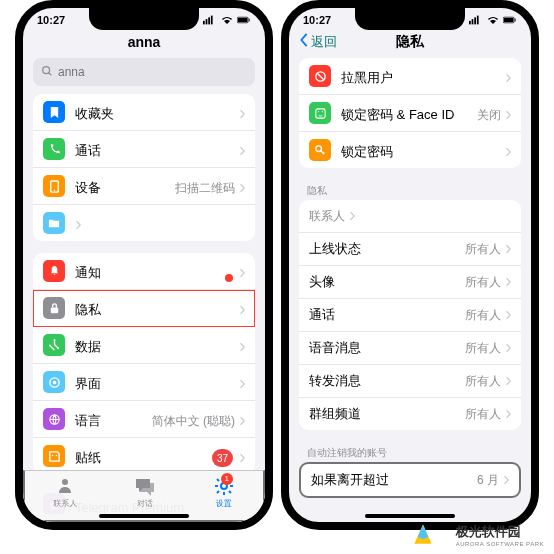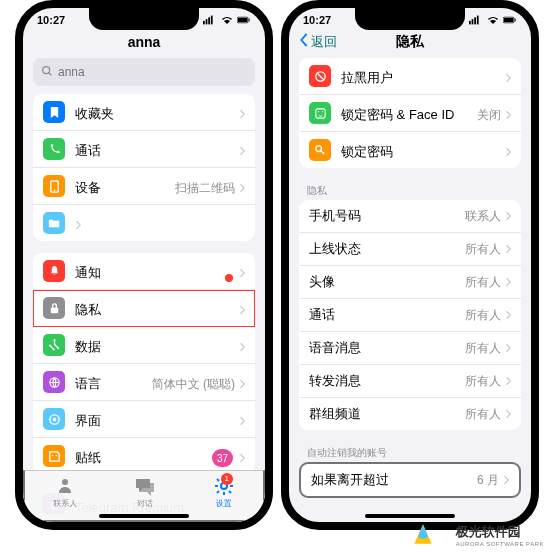--- a/index.html
+++ b/index.html
@@ -23,21 +23,21 @@
 .row{display:flex;align-items:flex-end;padding:7px 10px;border-bottom:0.5px solid #e5e5ea;position:relative}
 .row:last-child{border-bottom:none}
 .icn{width:22px;height:22px;border-radius:5px;display:flex;align-items:center;justify-content:center;margin-right:10px;flex-shrink:0}
 .icn svg{width:13px;height:13px;fill:#fff}
 .lbl{font-size:13px;flex:1}
 .val{font-size:12px;color:#8e8e93;margin-right:4px}
 .chev{color:#c7c7cc}
 .chev svg{width:6px;height:10px}
 .badge{background:#ff3b30;color:#fff;border-radius:9px;min-width:18px;height:18px;font-size:10px;display:flex;align-items:center;justify-content:center;margin-right:6px;padding:0 5px}
 .badge.dot{min-width:8px;height:8px;padding:0}
-.badge.blue{background:#ec4899}
+.badge.blue{background:#ef4444}
 .hi{border:2px solid #737373}
 .hi-row{outline:1.5px solid #ff3b30;outline-offset:-1px}
 .section-hdr{font-size:10px;color:#8e8e93;padding:4px 18px 2px}
 .footer-txt{font-size:9px;color:#8e8e93;padding:2px 18px 8px;line-height:1.3}
 .tabbar{position:absolute;bottom:0;left:0;right:0;height:52px;background:rgba(247,247,247,0.95);border-top:0.5px solid #c6c6c8;display:flex;justify-content:space-around;align-items:center;padding-bottom:8px}
 .tab{display:flex;flex-direction:column;align-items:center;gap:1px;color:#8e8e93;font-size:8px;position:relative}
 .tab.active{color:#007aff}
 .tab svg{width:22px;height:22px;fill:currentColor}
 .tab-badge{position:absolute;top:-2px;right:2px;background:#ff3b30;color:#fff;border-radius:8px;min-width:12px;height:12px;font-size:8px;display:flex;align-items:center;justify-content:center}
 .homebar{position:absolute;bottom:4px;left:50%;transform:translateX(-50%);width:90px;height:4px;background:#000;border-radius:2px}
@@ -161,40 +161,40 @@
                 <circle cx="11" cy="10" r="1"></circle>
                 <circle cx="2" cy="7" r="1"></circle>
               </svg>
             </div>
             <span class="lbl">数据</span>
             <span class="chev"><svg viewBox="0 0 8 12">
                 <path d="M2 1l5 5-5 5" fill="none" stroke="#c7c7cc" stroke-width="1.5"></path>
               </svg></span>
           </div>
           <div class="row">
+            <div class="icn" style="background:#5ac8fa">
+              <svg viewBox="0 0 14 14">
+                <circle cx="7" cy="7" r="5" fill="none" stroke="#fff" stroke-width="1.5"></circle>
+                <circle cx="7" cy="7" r="2"></circle>
+              </svg>
+            </div>
+            <span class="lbl">界面</span>
+            <span class="chev"><svg viewBox="0 0 8 12">
+                <path d="M2 1l5 5-5 5" fill="none" stroke="#c7c7cc" stroke-width="1.5"></path>
+              </svg></span>
+          </div>
+          <div class="row">
             <div class="icn" style="background:#af52de">
               <svg viewBox="0 0 14 14">
                 <circle cx="7" cy="7" r="5" fill="none" stroke="#fff" stroke-width="1.2"></circle>
                 <path d="M2 7h10M7 2c2 2 2 8 0 10M7 2c-2 2-2 8 0 10" fill="none" stroke="#fff" stroke-width="1.2"></path>
               </svg>
             </div>
             <span class="lbl">语言</span>
             <span class="val">简体中文 (聪聪)</span>
-            <span class="chev"><svg viewBox="0 0 8 12">
-                <path d="M2 1l5 5-5 5" fill="none" stroke="#c7c7cc" stroke-width="1.5"></path>
-              </svg></span>
-          </div>
-          <div class="row">
-            <div class="icn" style="background:#5ac8fa">
-              <svg viewBox="0 0 14 14">
-                <circle cx="7" cy="7" r="5" fill="none" stroke="#fff" stroke-width="1.5"></circle>
-                <circle cx="7" cy="7" r="2"></circle>
-              </svg>
-            </div>
-            <span class="lbl">界面</span>
             <span class="chev"><svg viewBox="0 0 8 12">
                 <path d="M2 1l5 5-5 5" fill="none" stroke="#c7c7cc" stroke-width="1.5"></path>
               </svg></span>
           </div>
           <div class="row">
             <div class="icn" style="background:#ff9500">
               <svg viewBox="0 0 14 14">
                 <path d="M2 2h8l2 2v8H2z" fill="none" stroke="#fff" stroke-width="1.5"></path>
                 <circle cx="5" cy="6" r="0.8"></circle>
                 <circle cx="9" cy="6" r="0.8"></circle>
@@ -316,21 +316,20 @@
             </div>
             <span class="lbl">锁定密码</span>
             <span class="chev"><svg viewBox="0 0 8 12">
                 <path d="M2 1l5 5-5 5" fill="none" stroke="#c7c7cc" stroke-width="1.5"></path>
               </svg></span>
           </div>
         </div>
         <div class="section-hdr">隐私</div>
         <div class="group">
           <div class="row">
-            <span class="lbl">手机号码</span>
             <span class="val">联系人</span>
             <span class="chev"><svg viewBox="0 0 8 12">
                 <path d="M2 1l5 5-5 5" fill="none" stroke="#c7c7cc" stroke-width="1.5"></path>
               </svg></span>
           </div>
           <div class="row">
             <span class="lbl">上线状态</span>
             <span class="val">所有人</span>
             <span class="chev"><svg viewBox="0 0 8 12">
                 <path d="M2 1l5 5-5 5" fill="none" stroke="#c7c7cc" stroke-width="1.5"></path>

